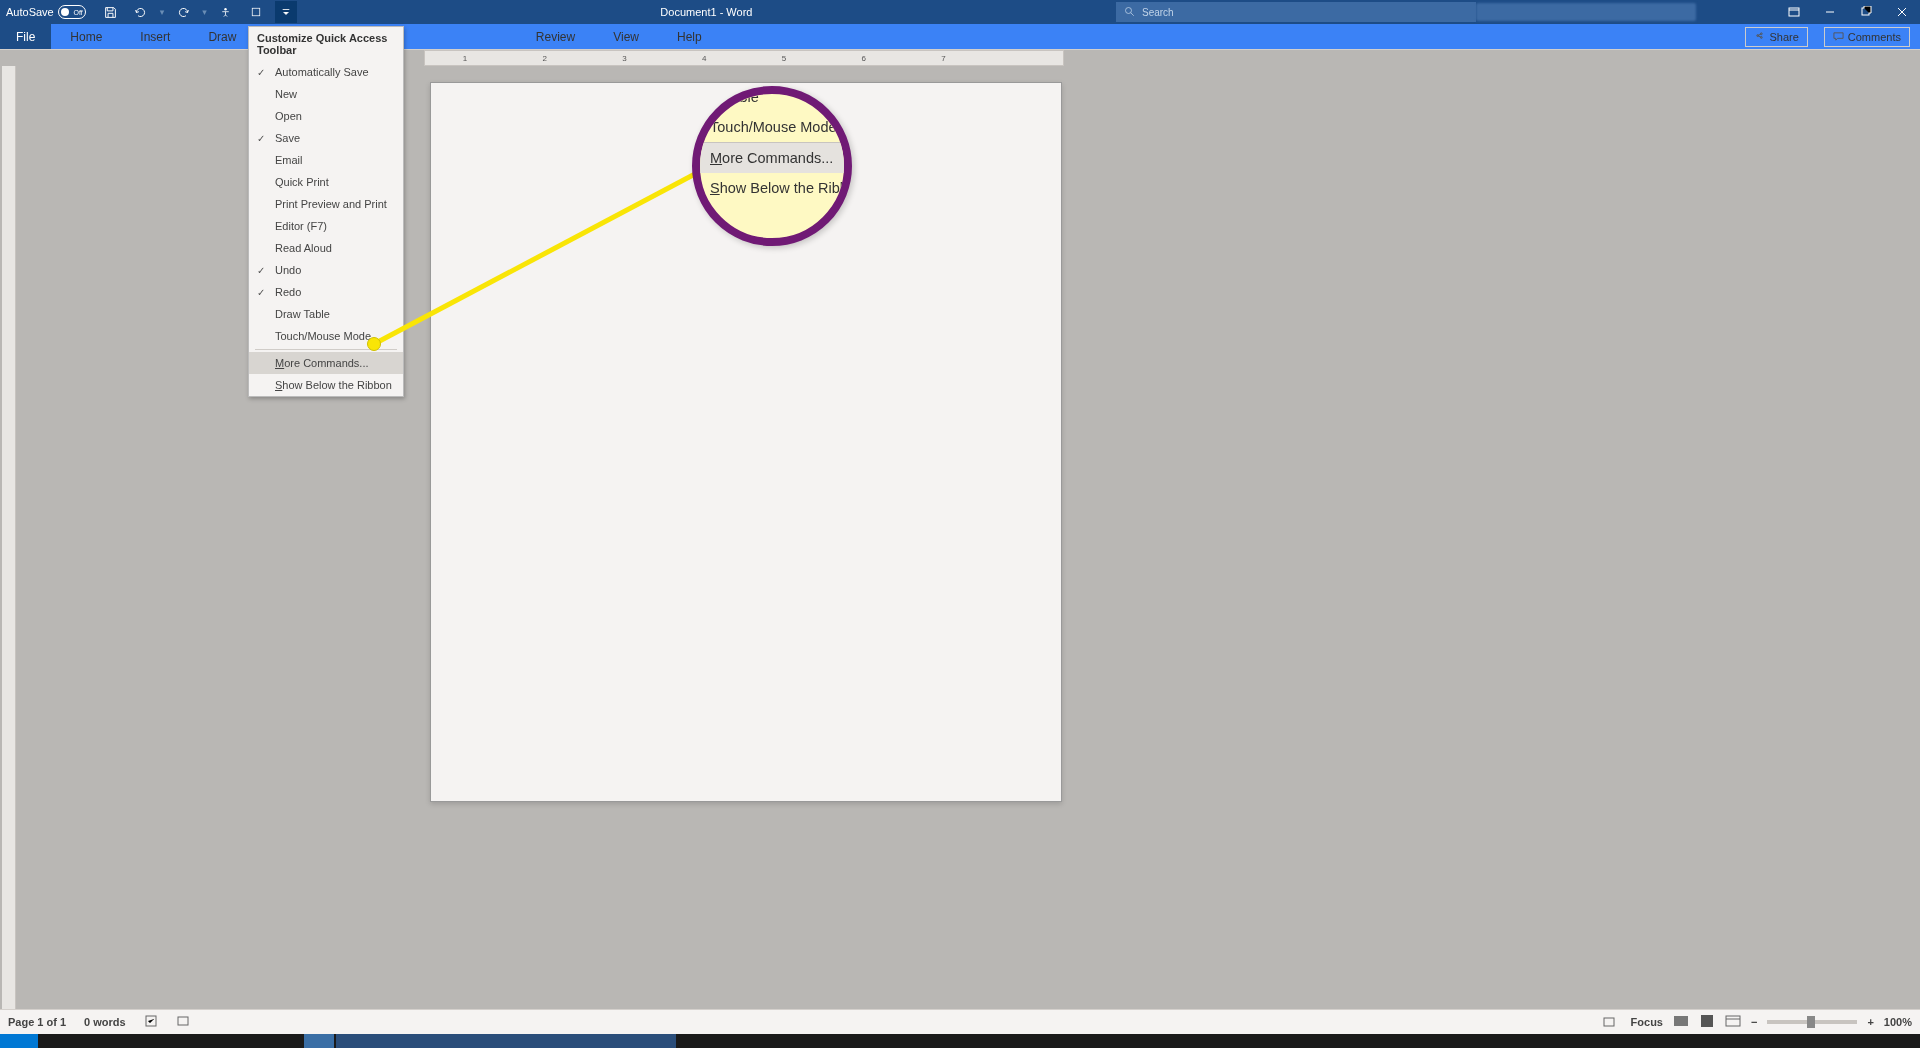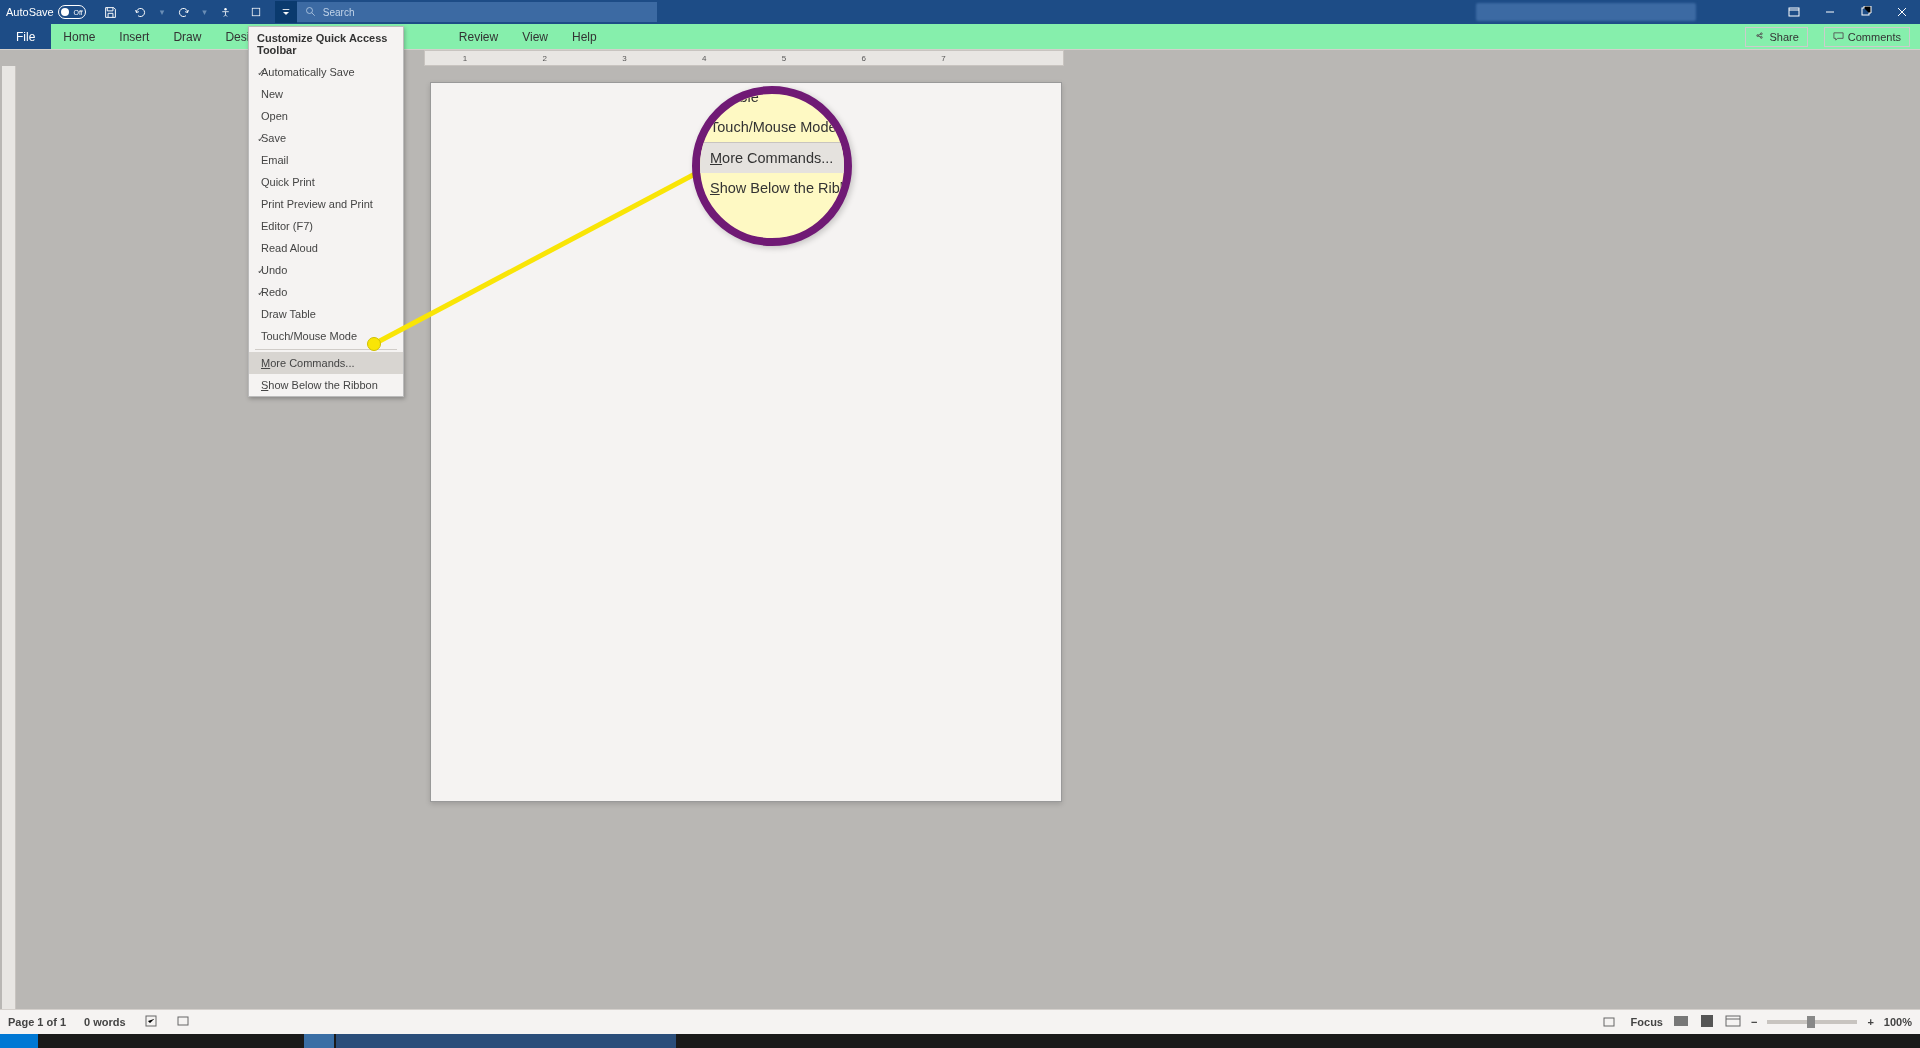--- a/index.html
+++ b/index.html
@@ -15,30 +15,30 @@
 .qat-btn.highlighted { background: #0a3a6e; }
 .qat-sep { color: #6a8db5; font-size: 9px; }
 .title-center { flex: 1; text-align: center; }
 .searchbox { width: 360px; height: 20px; background: #3c6aa3; display: flex; align-items: center; padding: 0 8px; gap: 6px; color: #c2d4e9; font-size: 10px; }
 .title-right { display: flex; align-items: center; margin-left: auto; }
 .blur-area { width: 220px; height: 18px; background: #3c6aa3; margin-right: 80px; border-radius: 2px; filter: blur(1px); }
 .win-btn { width: 36px; height: 24px; display: flex; align-items: center; justify-content: center; color: #fff; cursor: pointer; }
 .win-btn svg { width: 12px; height: 12px; }
 
 
-.ribbon { height: 26px; background: #86efac; border-bottom: 1px solid #d4d0cc; display: flex; align-items: stretch; font-size: 12px; }
-.tab { padding: 0 12px; display: flex; align-items: center; color: #333; cursor: pointer; }
+.ribbon { height: 26px; background: #3b82f6; border-bottom: 1px solid #d4d0cc; display: flex; align-items: stretch; font-size: 12px; }
+.tab { padding: 0 19px; display: flex; align-items: center; color: #333; cursor: pointer; }
 .tab.file { background: #1d4c86; color: #fff; padding: 0 16px; }
 .ribbon-right { margin-left: auto; display: flex; align-items: center; gap: 16px; padding-right: 10px; }
 .share-btn, .comments-btn { display: flex; align-items: center; gap: 4px; padding: 0 8px; height: 20px; border: 1px solid #ccc; font-size: 11px; color: #333; cursor: pointer; }
 
 
 .dropdown { position: absolute; left: 248px; top: 26px; width: 156px; background: #f5f3f2; border: 1px solid #bbb; box-shadow: 1px 2px 4px rgba(0,0,0,0.25); font-size: 11px; color: #444; z-index: 50; }
 .dropdown-header { padding: 5px 8px; font-weight: 600; color: #333; }
-.dropdown-item { display: flex; align-items: center; padding: 4px 8px 4px 12px; position: relative; cursor: pointer; height: 22px; }
+.dropdown-item { display: flex; align-items: center; padding: 4px 8px 4px 26px; position: relative; cursor: pointer; height: 22px; }
 .dropdown-item.checked::before { content: '✓'; position: absolute; left: 8px; font-size: 10px; color: #555; }
 .dropdown-item.highlighted { background: #d8d5d1; }
 .dropdown-sep { height: 1px; background: #d0ccc8; margin: 2px 6px; }
 
 
 .ruler-corner { position: absolute; left: 2px; top: 52px; width: 14px; height: 14px; background: #e8e6e3; border: 1px solid #c8c4c0; font-size: 8px; display:flex; align-items:center; justify-content:center; color:#555;}
 
 
 .content { position: absolute; left: 0; top: 50px; right: 0; bottom: 22px; background: #b9b7b4; }
 .vruler { position: absolute; left: 2px; top: 16px; width: 14px; bottom: 0; background: linear-gradient(#e8e6e3, #e8e6e3); border-right: 1px solid #c8c4c0; }
@@ -106,20 +106,21 @@
         <svg viewBox="0 0 16 16" width="12" height="12">
           <rect x="3" y="3" width="10" height="10" fill="none" stroke="#fff"></rect>
         </svg>
       </div>
     <div class="qat-btn highlighted">
         <svg viewBox="0 0 12 12" width="10" height="10">
           <path fill="#fff" d="M2 3h8 M3 6l3 3 3-3" stroke="#fff" fill-rule="evenodd"></path>
         </svg>
       </div>
   </div>
+  <div class="title-center">Document1 - Word</div>
   <div class="searchbox">
     <svg width="12" height="12" viewBox="0 0 16 16">
         <circle cx="6" cy="6" r="4" fill="none" stroke="#c2d4e9"></circle>
         <path stroke="#c2d4e9" d="M9 9l4 4"></path>
       </svg>
     <span>Search</span>
   </div>
   <div class="title-right">
     <div class="blur-area"></div>
     <div class="win-btn">

